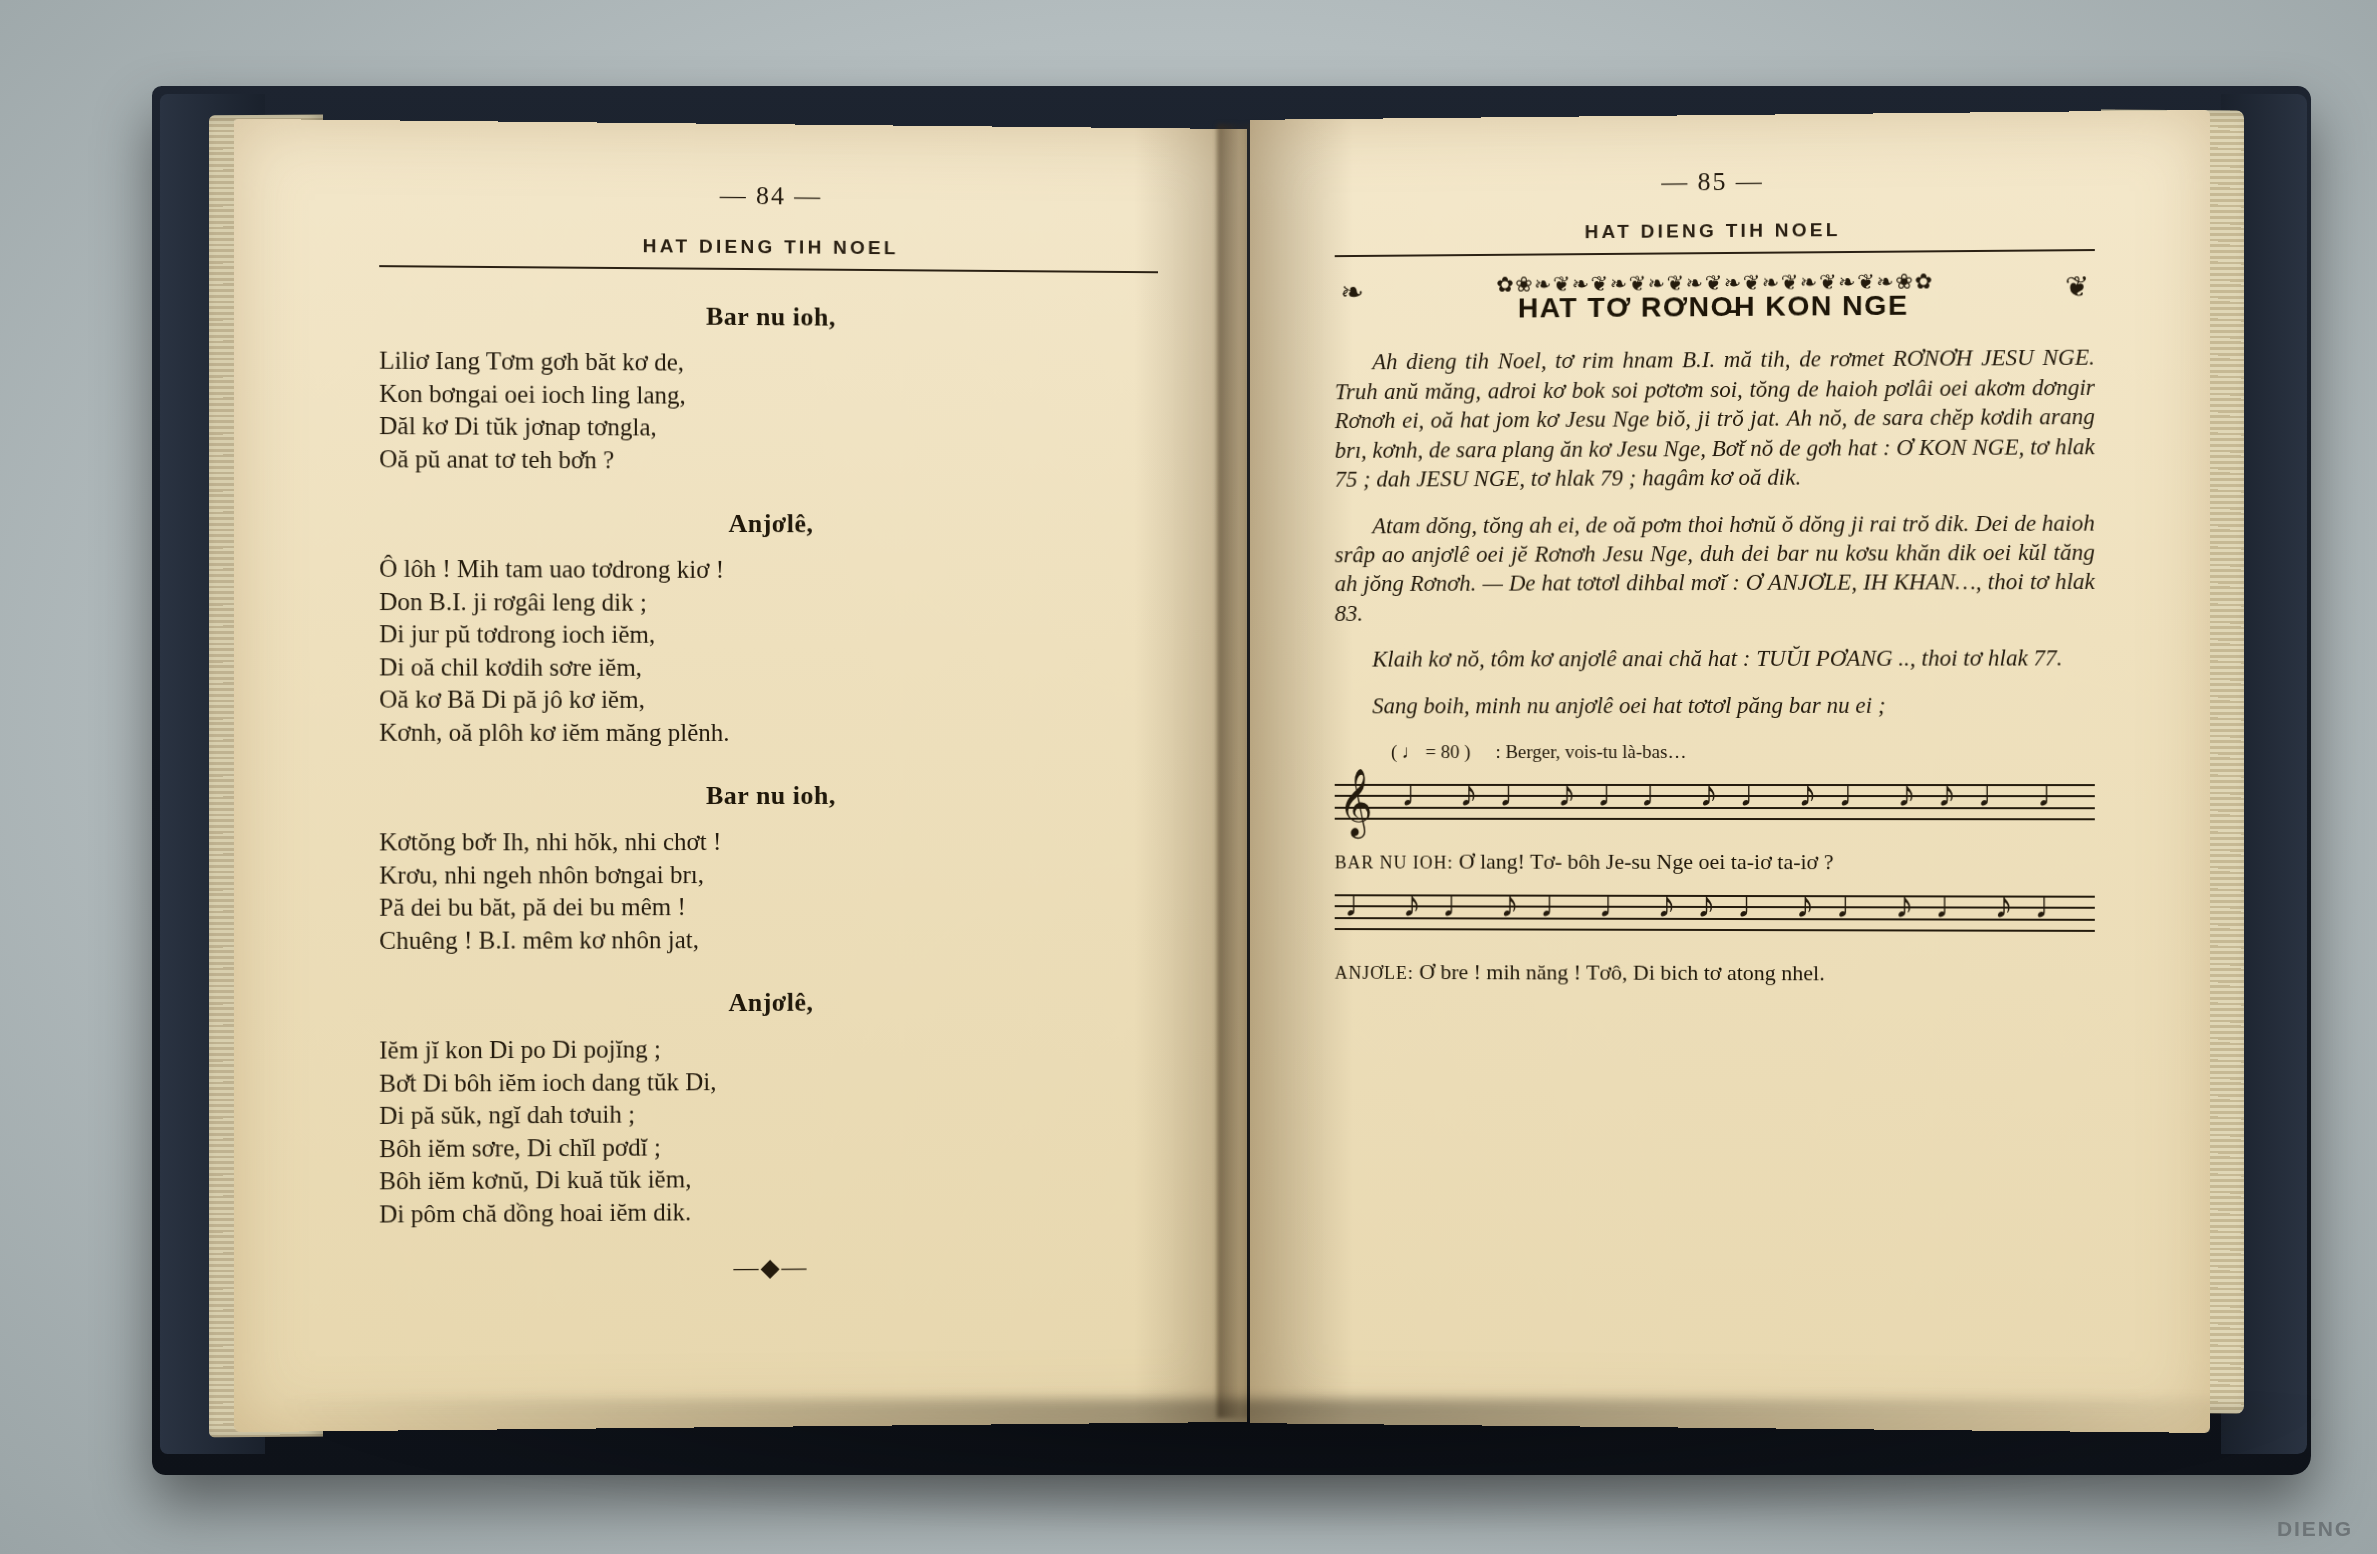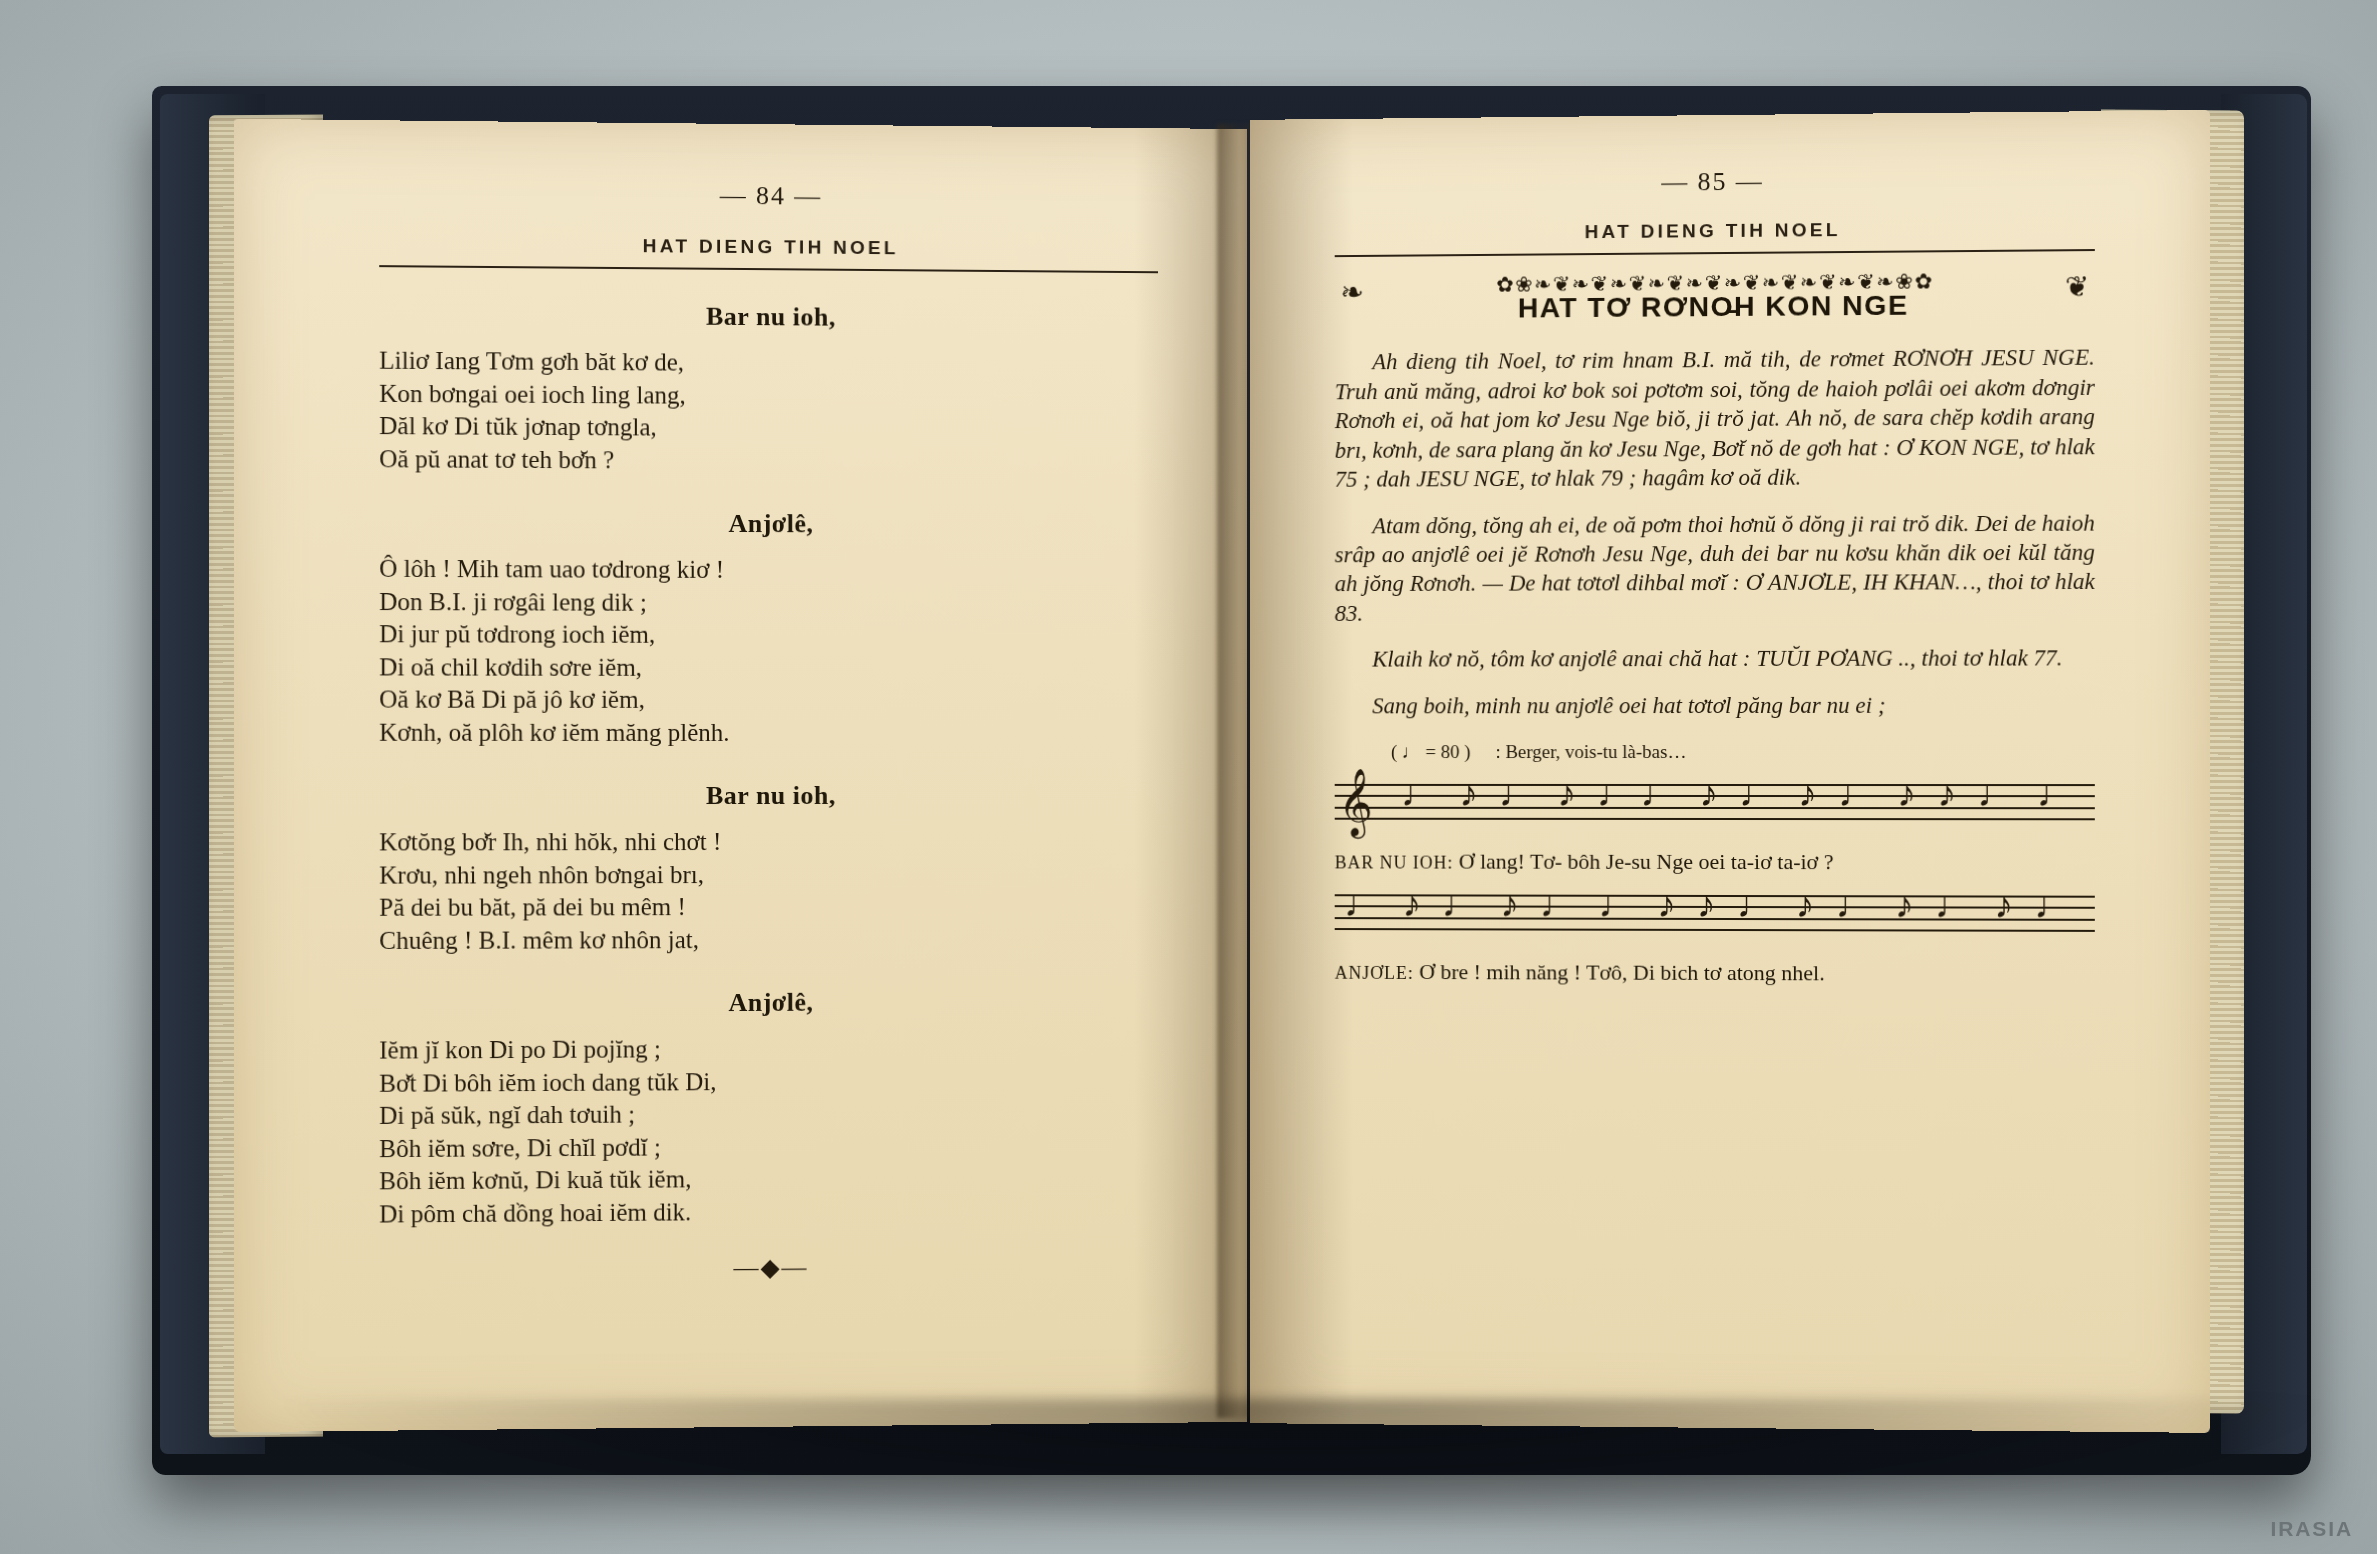--- a/index.html
+++ b/index.html
@@ -251,15 +251,15 @@
         <div class="lyricline">
           <span class="cue">ANJƠLE:</span>
           <span>Ơ bre ! mih năng ! Tơô, Di bich tơ atong nhel.</span>
         </div>
       </div>
     </div>
 
     <div class="shadowblob"></div>
   </div>
 
-  <div class="watermark">IRASIA</div>
+  <div class="watermark">DIENG</div>
 </div>
 
 
 </body></html>

